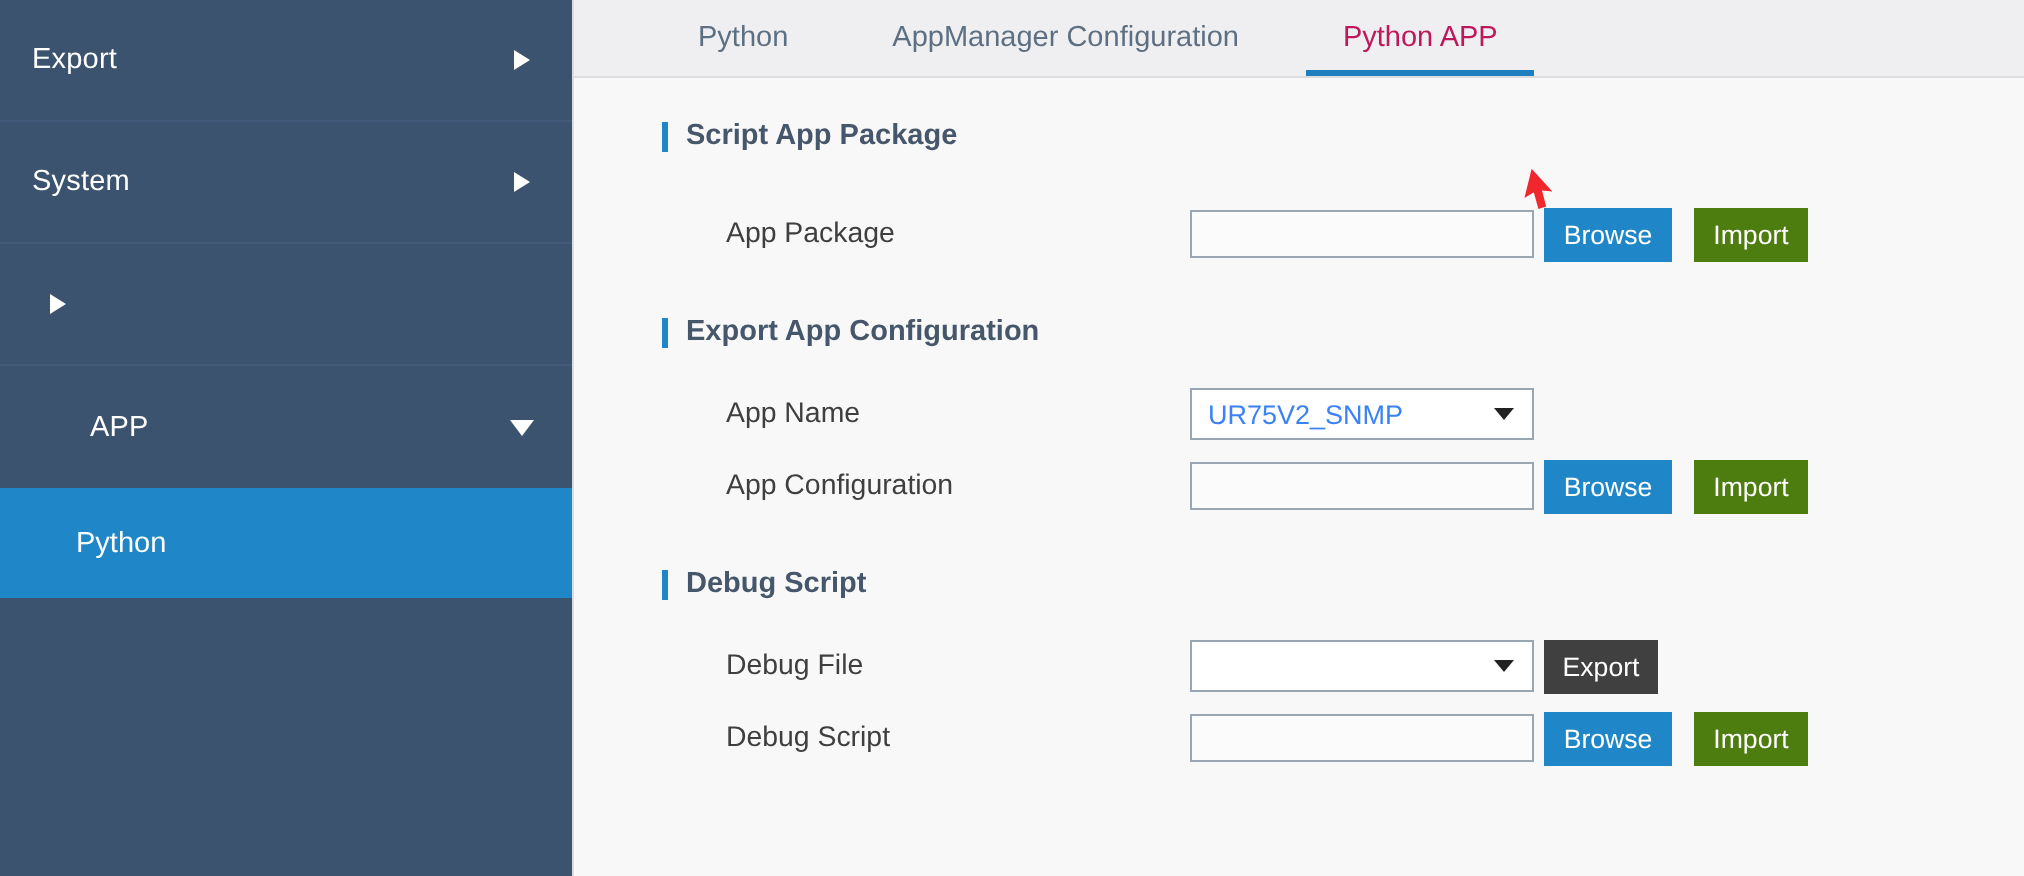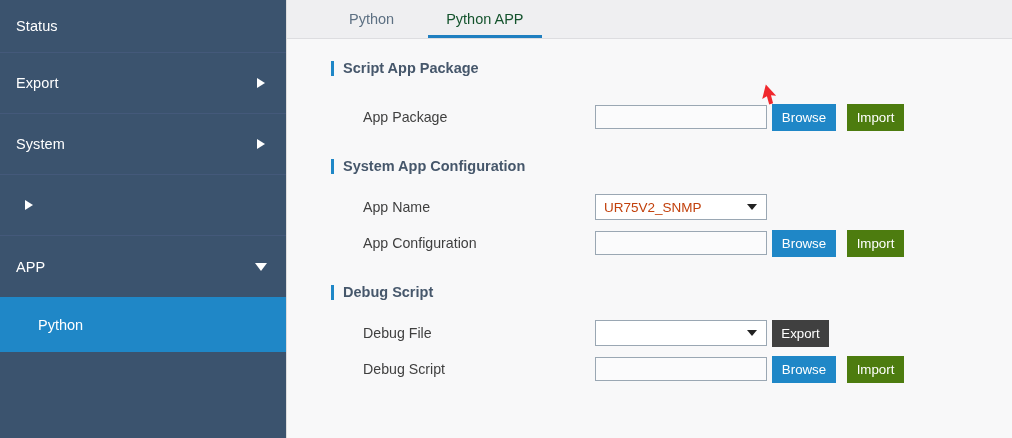--- a/index.html
+++ b/index.html
@@ -34,21 +34,21 @@
     box-sizing: border-box;
     border-bottom: 1px solid #44597a;
     padding-left: 16px;
     color: #ffffff;
     font-size: 14.5px;
     letter-spacing: .1px;
     cursor: pointer;
     background: #3b536e;
   }
   .nav-item.first { height: 53px; }
-  .nav-item.active-parent { border-bottom: none; }
+  .nav-item.active-parent { border-bottom: none; margin-left: 29px; }
   .nav-item .label { flex: 1; }
   .nav-item .caret {
     width: 26px;
     display: flex;
     align-items: center;
     justify-content: center;
     margin-right: 12px;
   }
   .caret-right {
     width: 0; height: 0;
@@ -104,21 +104,21 @@
     align-items: center;
     justify-content: center;
     padding: 0 26px;
     font-size: 14.5px;
     color: #5d7083;
     cursor: pointer;
     position: relative;
     box-sizing: border-box;
   }
   .tab.active {
-    color: #14532d;
+    color: #be185d;
   }
   .tab.active::after {
     content: "";
     position: absolute;
     left: 8px; right: 8px; bottom: 0;
     height: 3px;
     background: #1f7fc0;
   }
 
   .content {
@@ -175,21 +175,21 @@
     border-radius: 0;
   }
   select.select-field {
     width: 172px;
     height: 26px;
     box-sizing: border-box;
     border: 1px solid #9aa7b3;
     background: #ffffff;
     font-family: "Liberation Sans", sans-serif;
     font-size: 13.5px;
-    color: #c2410c;
+    color: #3b82f6;
     padding: 0 4px 0 8px;
     border-radius: 0;
     outline: none;
     appearance: none;
     -webkit-appearance: none;
   }
   .select-holder {
     position: relative;
     display: inline-flex;
     align-items: center;
@@ -237,23 +237,20 @@
     pointer-events: none;
   }
 </style>
 </head>
 <body>
 
 <div id="app">
 
   <nav class="sidebar">
 
-    <div class="nav-item first">
-      <span class="label">Status</span>
-    </div>
 
     <div class="nav-item">
       <span class="label">Export</span>
       <span class="caret">
           <span class="caret-right"></span>
         </span>
     </div>
 
     <div class="nav-item">
       <span class="label">System</span>
@@ -282,20 +279,23 @@
 
     <div class="nav-filler"></div>
   </nav>
 
   <div class="main">
 
     <div class="tabbar">
       <div class="tab">
         <span>Python</span>
       </div>
+      <div class="tab">
+        <span>AppManager Configuration</span>
+      </div>
       <div class="tab active">
         <span>Python APP</span>
       </div>
     </div>
 
     <div class="content">
 
       <div class="section-title">
         <span class="bar"></span>
         <span>Script App Package</span>
@@ -308,21 +308,21 @@
           <input class="text-field" type="text" value="" style="">
           <button class="btn btn-browse gap-1">Browse</button>
           <button class="btn btn-import">Import</button>
         </div>
       </div>
 
       <div class="spacer-md"></div>
 
       <div class="section-title">
         <span class="bar"></span>
-        <span>System App Configuration</span>
+        <span>Export App Configuration</span>
       </div>
       <div class="spacer-sm"></div>
 
       <div class="form-row">
         <div class="flabel">App Name</div>
         <div class="ctrl-wrap">
           <span class="select-holder">
             <select class="select-field">
               <option>UR75V2_SNMP</option>
             </select>

